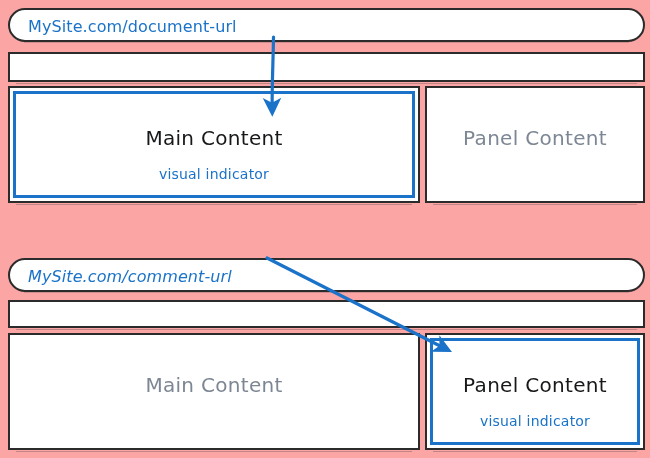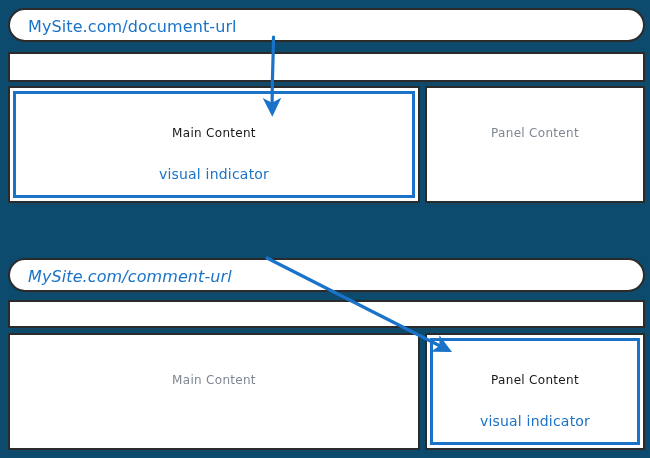--- a/index.html
+++ b/index.html
@@ -8,21 +8,21 @@
     padding: 0;
     background: #ffffff;
   }
   body {
     font-family: "DejaVu Sans", sans-serif;
   }
   #canvas {
     position: relative;
     width: 650px;
     height: 458px;
-    background: #0c4a6e;
+    background: #fca5a5;
     overflow: hidden;
   }
 
   
   .hbox {
     position: absolute;
     box-sizing: border-box;
     background: #ffffff;
     border: 2px solid #2b2b2b;
   }
@@ -71,21 +71,21 @@
     white-space: nowrap;
     font-family: "DejaVu Sans", sans-serif;
   }
   .url-text {
     font-size: 16px;
     color: #1a73c8;
     letter-spacing: 0.1px;
     text-align: left;
   }
   .content-title {
-    font-size: 12px;
+    font-size: 20px;
     letter-spacing: 0.3px;
   }
   .content-title.dark  { color: #17181a; }
   .content-title.muted { color: #7d8793; }
   .indicator-text {
     font-size: 14px;
     color: #1a73c8;
     letter-spacing: 0.2px;
   }
 

